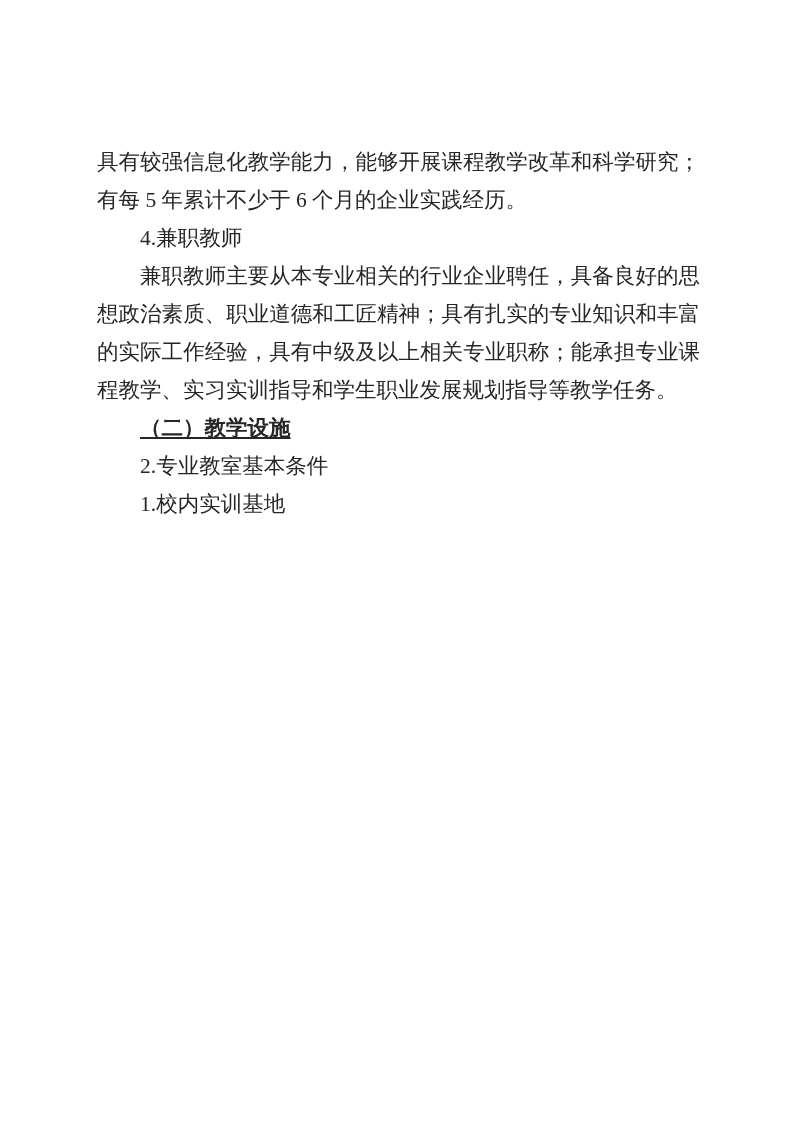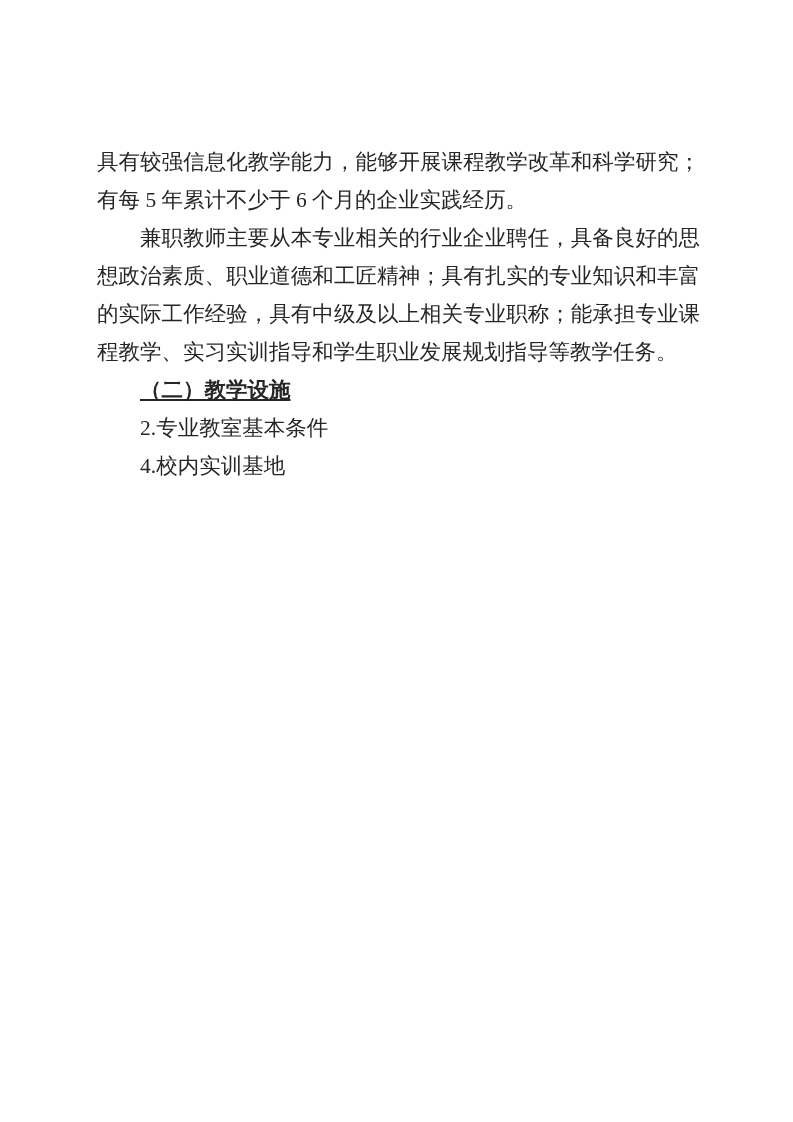--- a/index.html
+++ b/index.html
@@ -63,24 +63,25 @@
   }
 </style>
 </head>
 <body>
 
 <div class="page">
 
   <div class="content-area">
 
   <p class="block paragraph no-indent">具有较强信息化教学能力，能够开展课程教学改革和科学研究；有每 5 年累计不少于 6 个月的企业实践经历。</p>
+      <p class="block heading">4.兼职教师</p>
       <p class="block paragraph">兼职教师主要从本专业相关的行业企业聘任，具备良好的思想政治素质、职业道德和工匠精神；具有扎实的专业知识和丰富的实际工作经验，具有中级及以上相关专业职称；能承担专业课程教学、实习实训指导和学生职业发展规划指导等教学任务。</p>
       <p class="block section-heading">（二）教学设施</p>
       <p class="block heading">2.专业教室基本条件</p>
-      <p class="block heading">4.校内实训基地</p>
+      <p class="block heading">1.校内实训基地</p>
     </div>
 
   <div class="footer">
     <span class="footer-dash"></span>
     <span class="page-number">29</span>
     <span class="footer-dash"></span>
   </div>
 
 </div>
 

